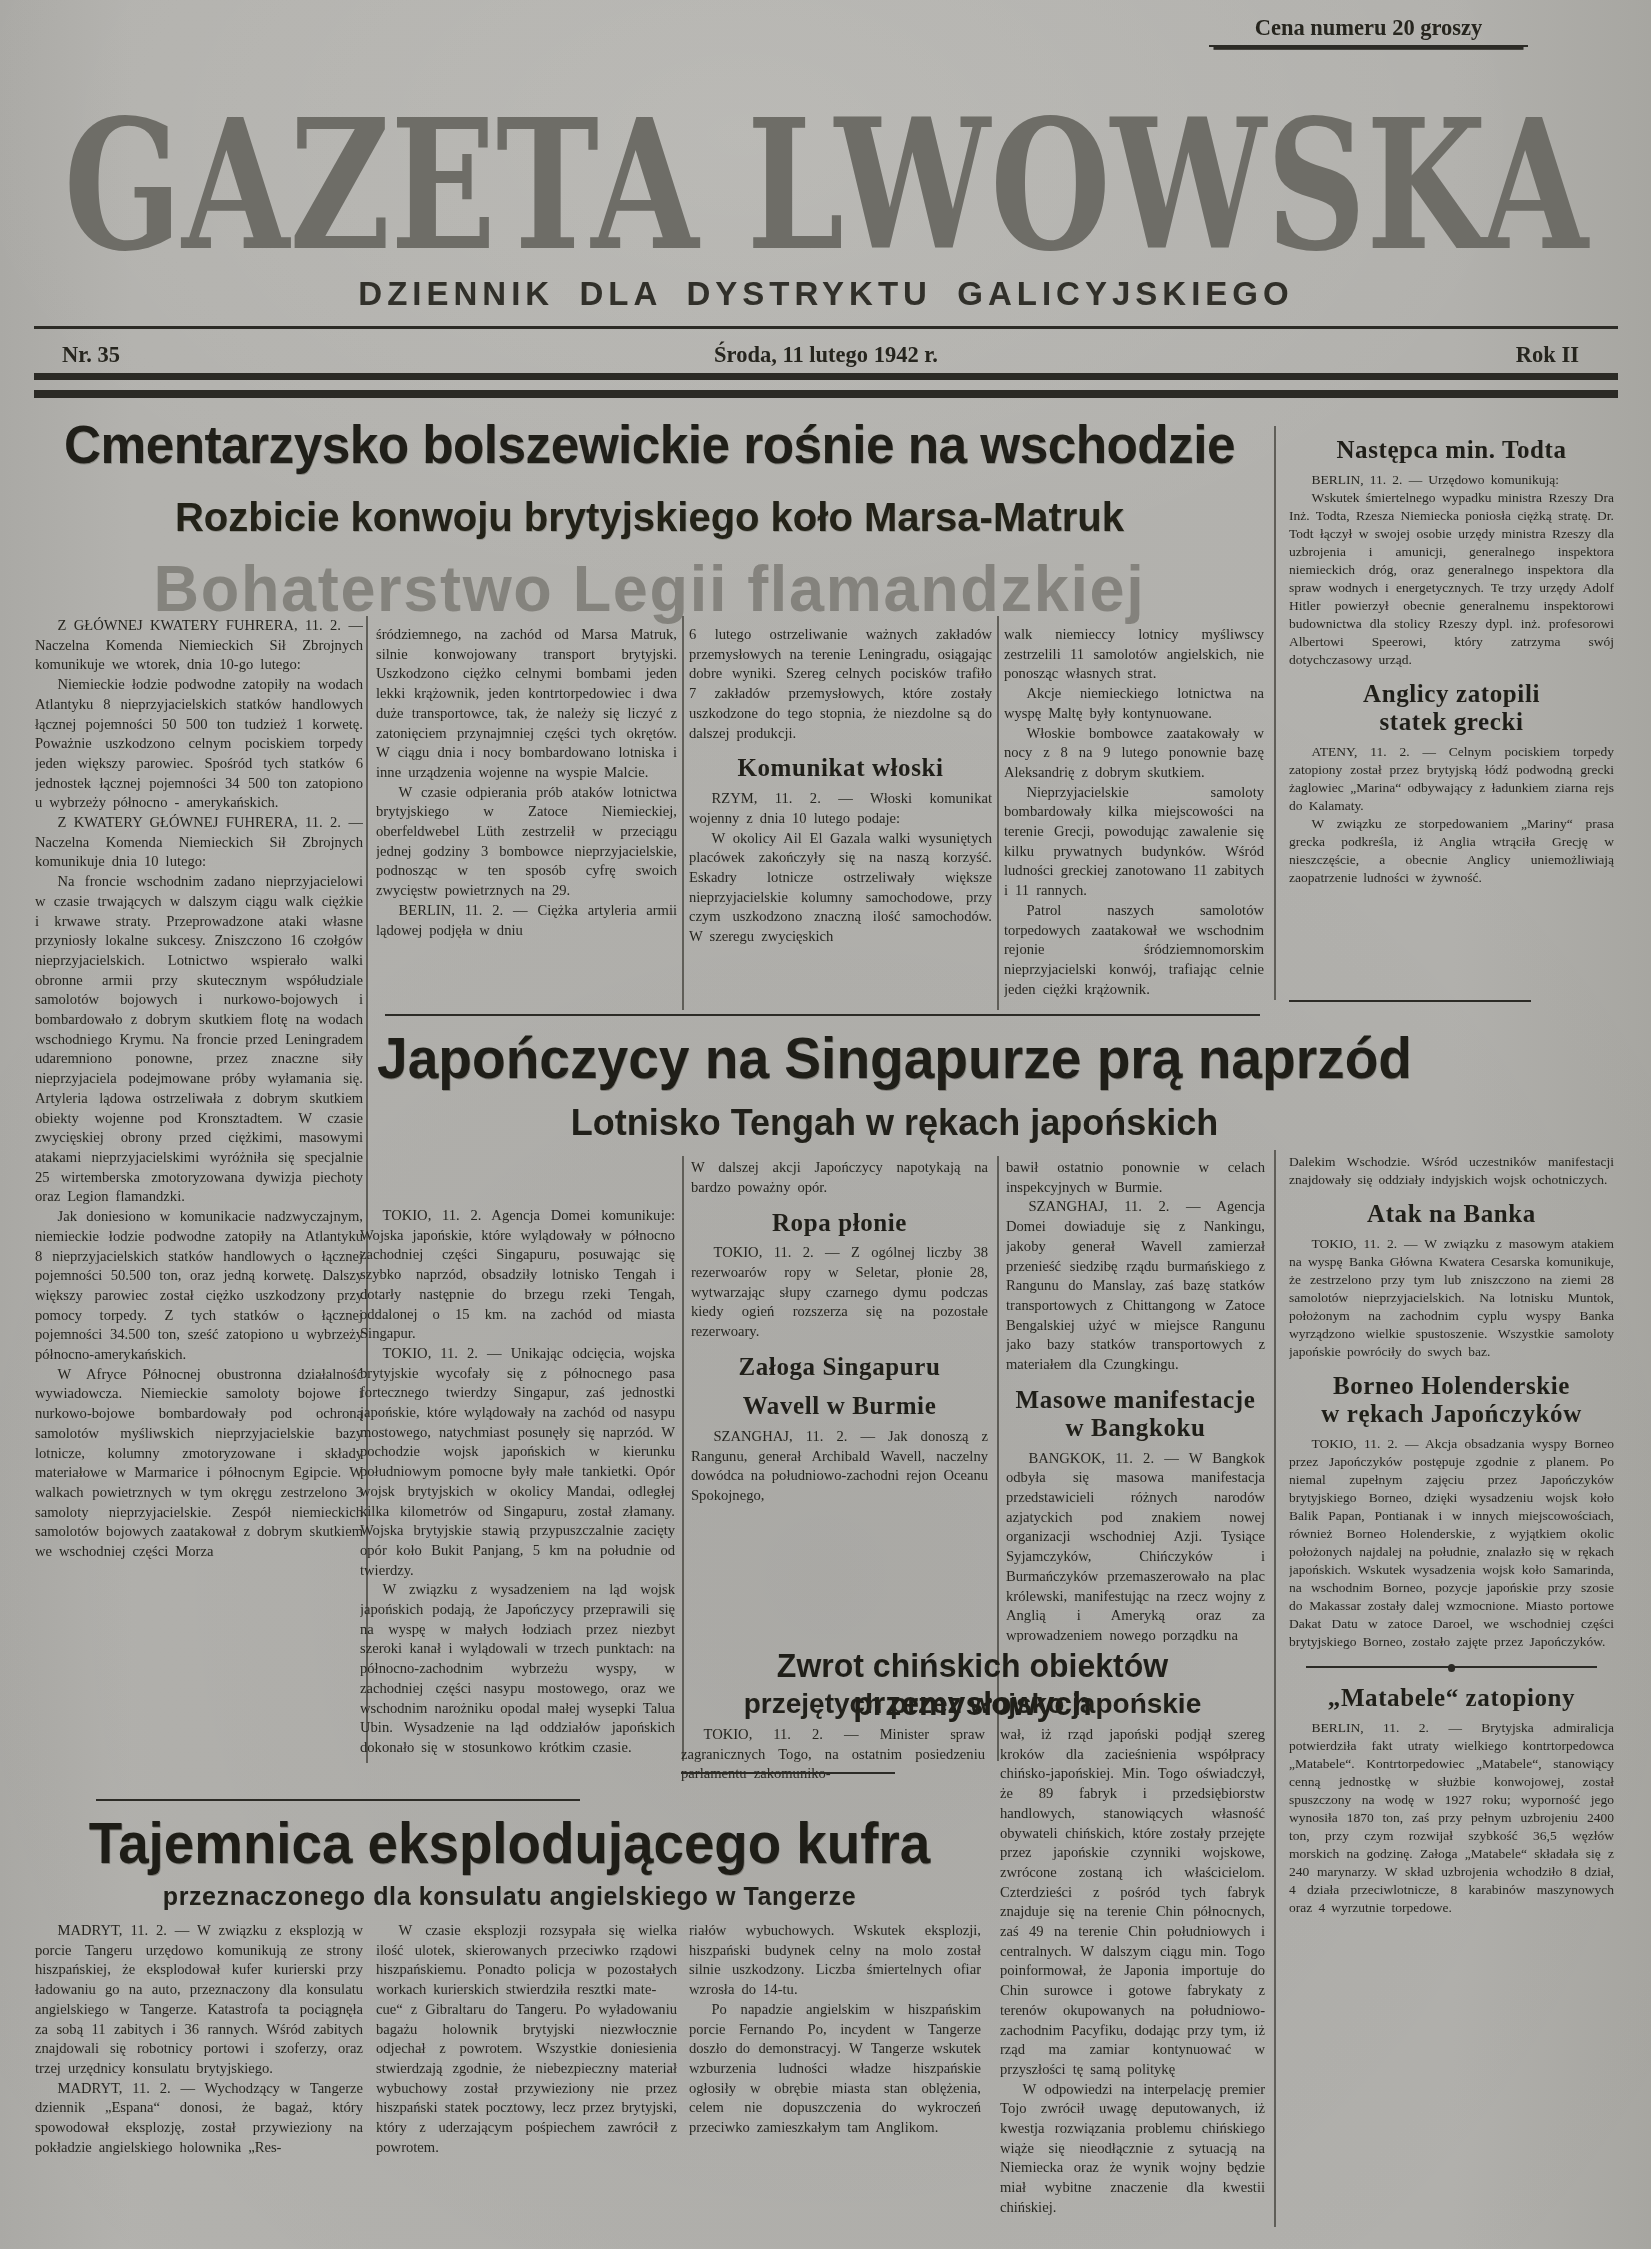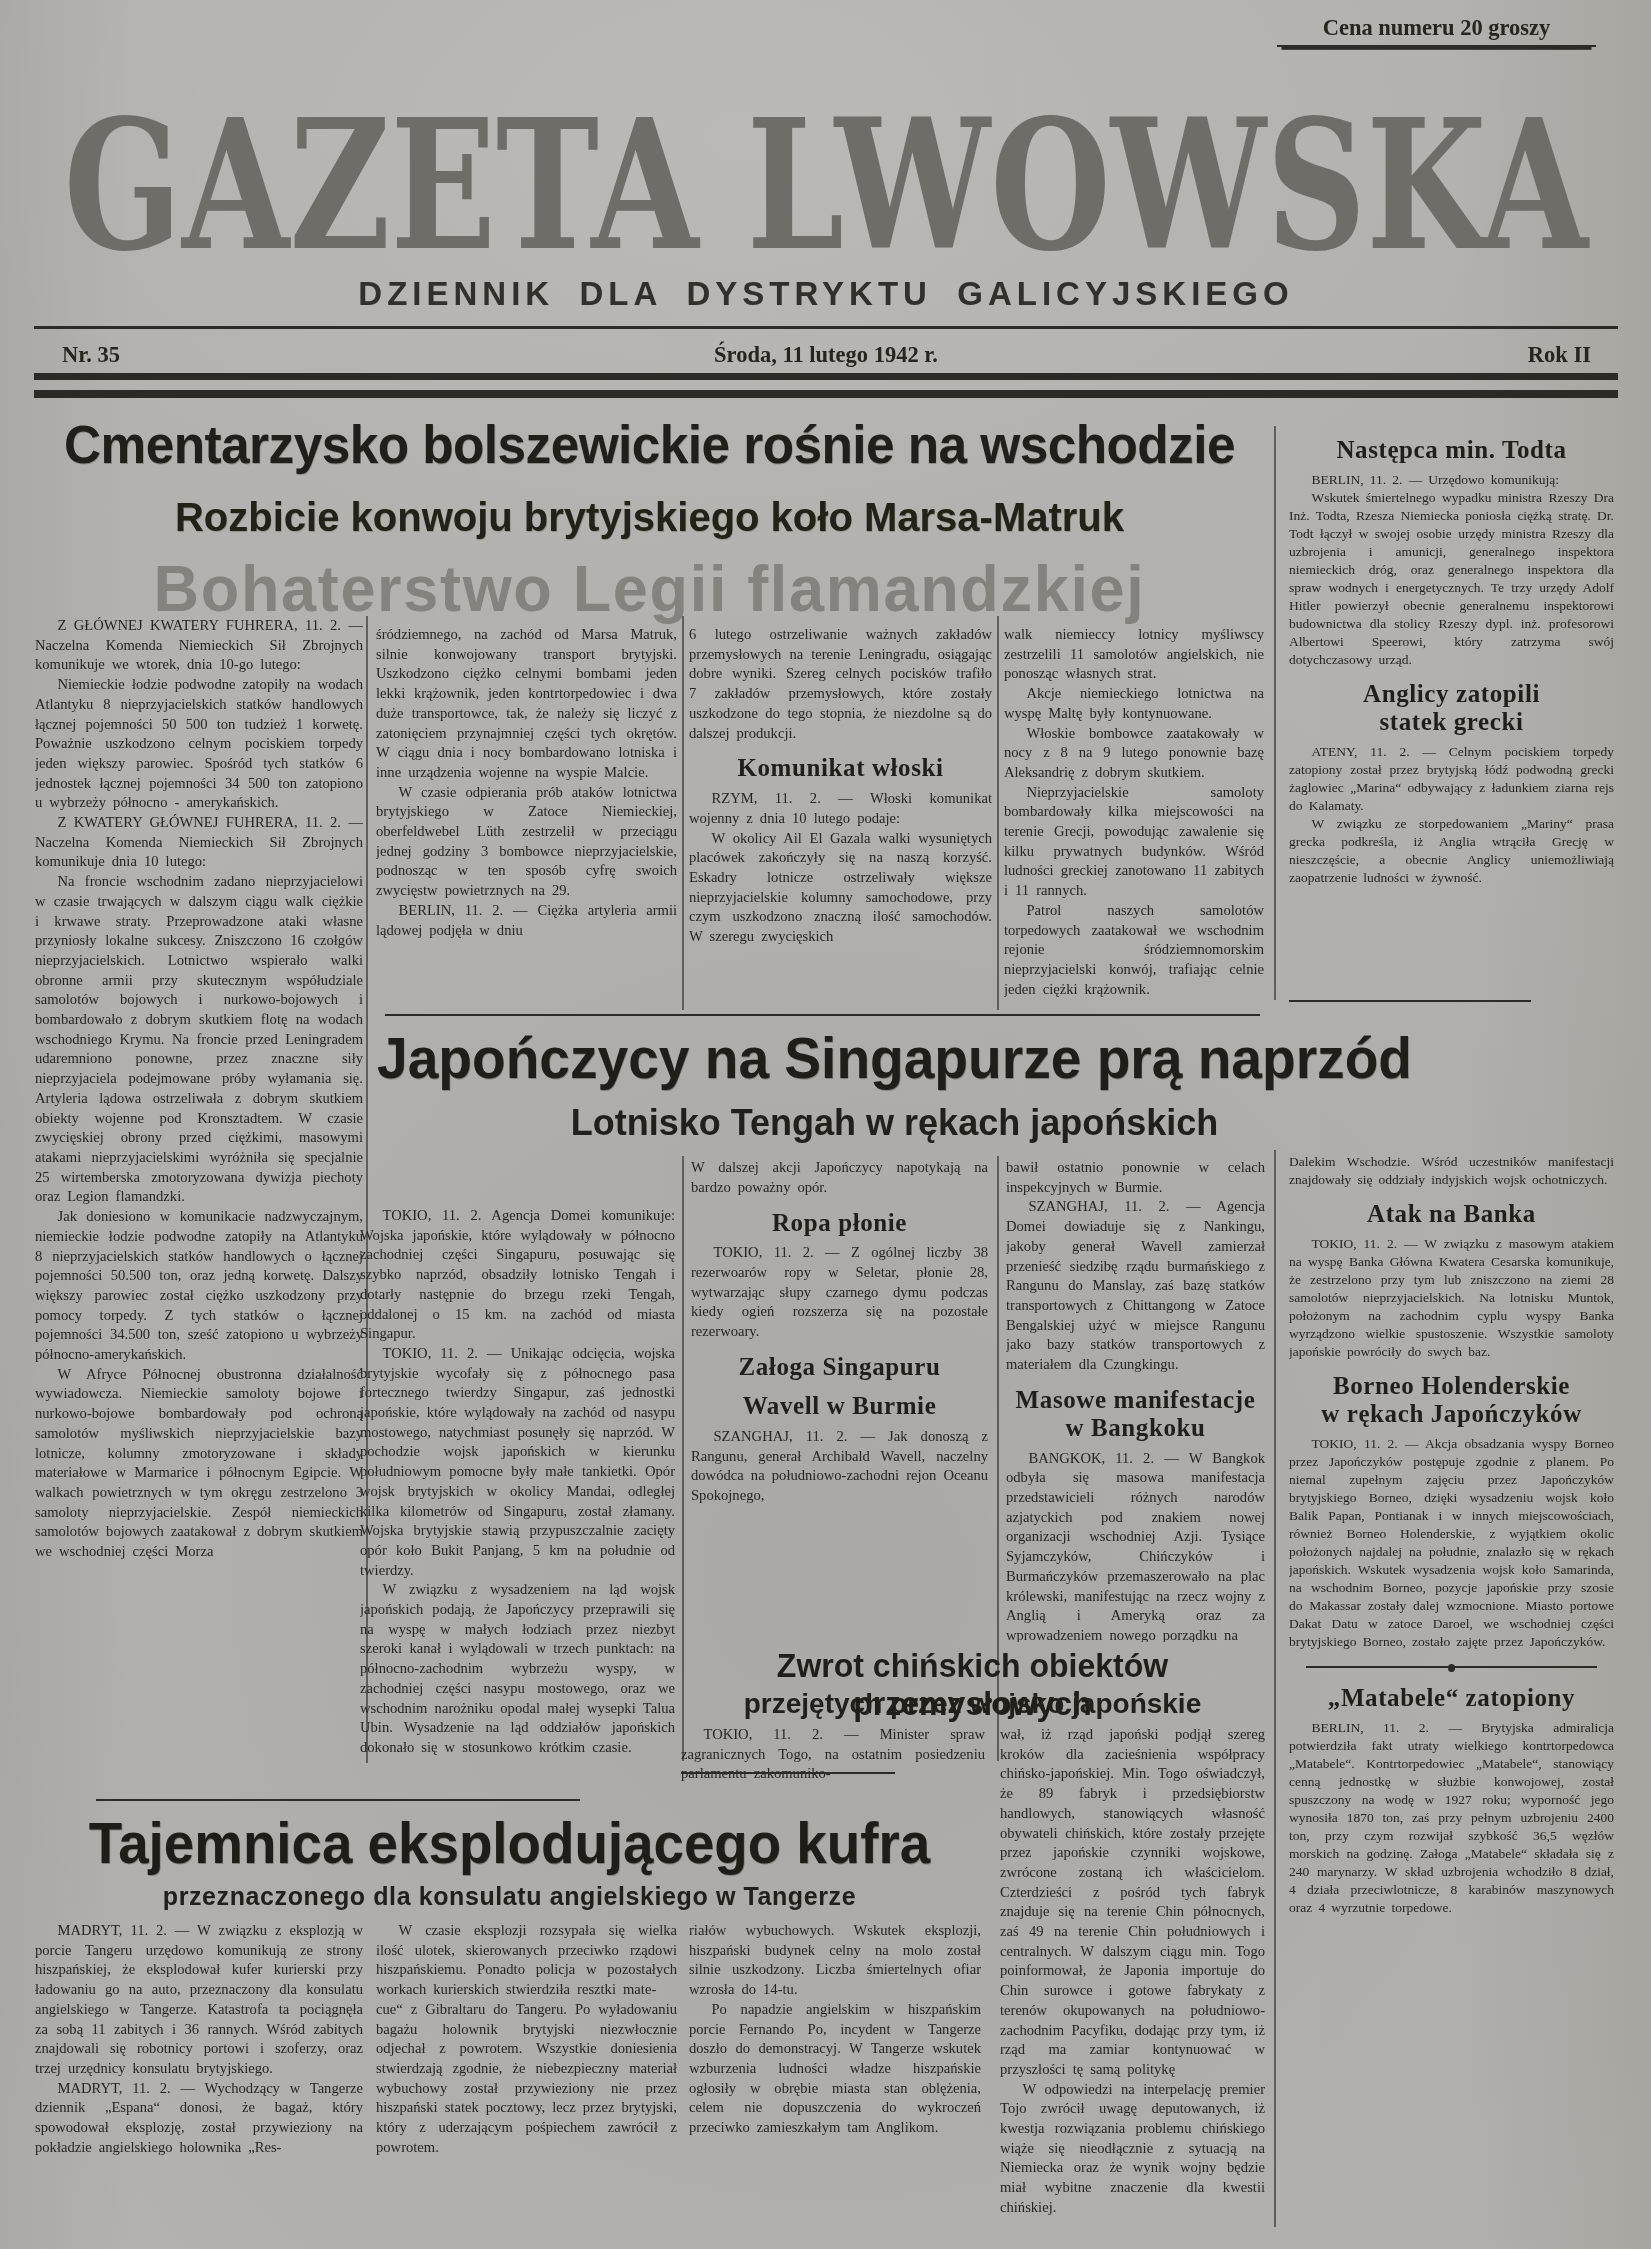--- a/index.html
+++ b/index.html
@@ -100,36 +100,36 @@
     font:bold 25px/1.1 "Liberation Sans", sans-serif;
     text-align:center;color:#21201a;letter-spacing:0.6px;
   }
   .colblock{overflow:hidden;}
 </style>
 </head>
 <body>
 
 <div class="page">
 
-  <div class="abs price" style="left:1277px;top:17px;width:319px;">Cena numeru 20 groszy</div>
+  <div class="abs price" style="left:1209px;top:17px;width:319px;">Cena numeru 20 groszy</div>
 
   <div class="abs" style="left:34px;top:62px;width:1584px;height:231px;">
     <svg width="1584" height="231" viewBox="0 0 2816 410">
       <text x="1408" y="330" text-anchor="middle" textLength="2710" lengthAdjust="spacingAndGlyphs" font-family="DejaVu Serif, serif" font-size="320" font-weight="bold" fill="#6e6d67">GAZETA LWOWSKA</text>
     </svg>
   </div>
 
   <div class="abs subtitle" style="left:169px;top:277px;width:1314px;">DZIENNIK DLA DYSTRYKTU GALICYJSKIEGO</div>
 
   <div class="abs rule-mid" style="left:34px;top:326px;width:1584px;"></div>
 
   <div class="abs" style="left:34px;top:341px;width:1584px;height:30px;">
     <span class="dl abs" style="left:28px;top:3.4px;">Nr. 35</span>
     <span class="dl abs" style="left:0;top:3.4px;width:1584px;text-align:center;">Środa, 11 lutego 1942 r.</span>
-    <span class="dl abs" style="right:27px;top:3.4px;">Rok II</span>
+    <span class="dl abs" style="right:39px;top:3.4px;">Rok II</span>
   </div>
 
   <div class="abs rule-heavy" style="left:34px;top:373px;width:1584px;"></div>
 
   <div class="abs headline1" style="left:31px;top:417px;width:1237px;">Cmentarzysko bolszewickie rośnie na wschodzie</div>
   <div class="abs headline2" style="left:31px;top:496px;width:1237px;">Rozbicie konwoju brytyjskiego koło Marsa-Matruk</div>
   <div class="abs ghost" style="left:31px;top:556px;width:1237px;">Bohaterstwo Legii flamandzkiej</div>
 
   <div class="abs colblock" style="left:35px;top:616px;width:328px;height:1173px;">
       <p class="para">Z GŁÓWNEJ KWATERY FUHRERA, 11. 2. — Naczelna Komenda Niemieckich Sił Zbrojnych komunikuje we wtorek, dnia 10-go lutego:</p>

